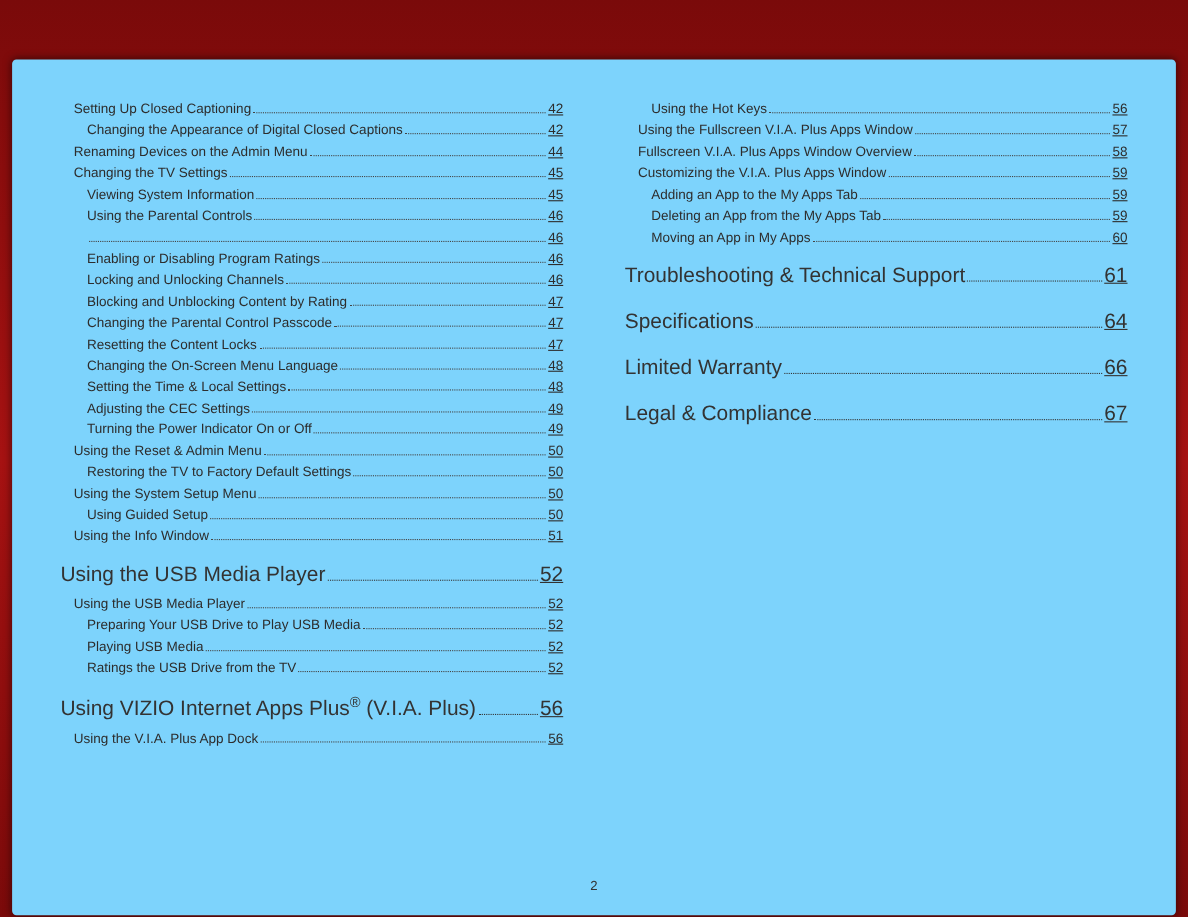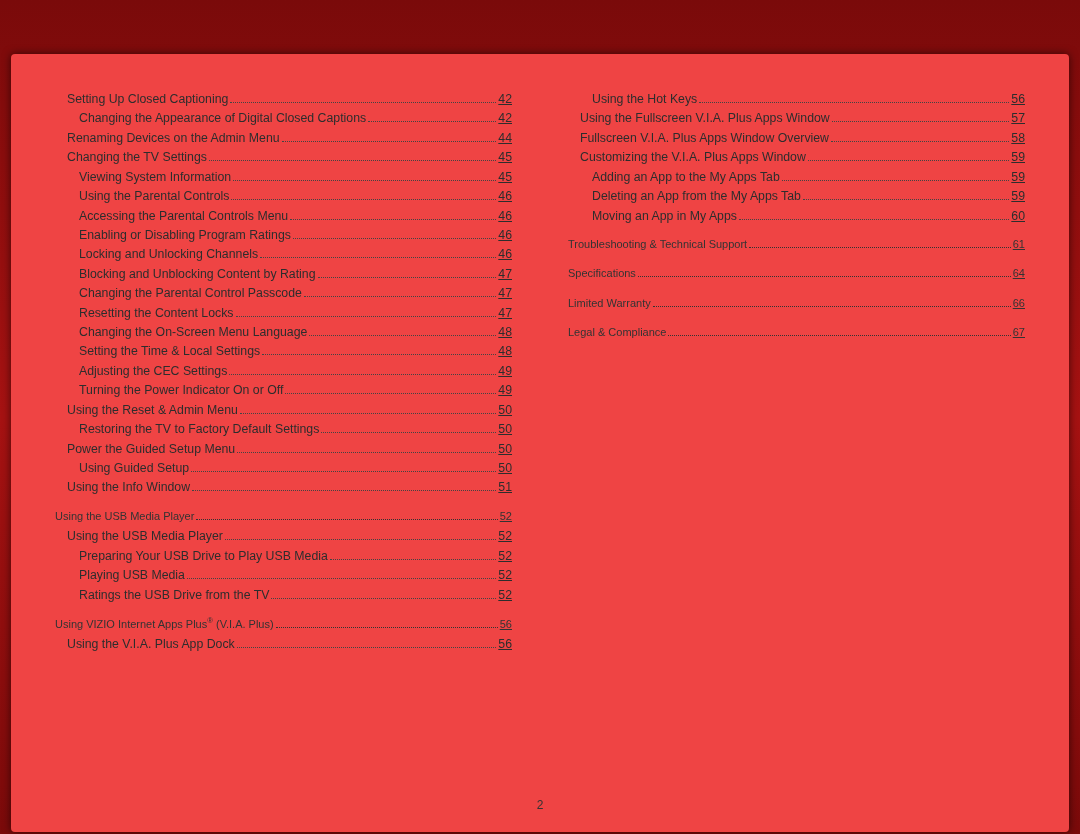--- a/index.html
+++ b/index.html
@@ -10,21 +10,21 @@
     width: 1080px;
     height: 834px;
     overflow: hidden;
   }
   .page {
     position: absolute;
     left: 11px;
     right: 11px;
     top: 54px;
     bottom: 2px;
-    background: #ef4444;
+    background: #7dd3fc;
     border-radius: 4px;
     box-shadow: 0 0 8px rgba(0,0,0,0.6);
     padding: 36px 44px 16px 44px;
     box-sizing: border-box;
   }
   .cols {
     display: flex;
     gap: 56px;
     height: calc(100% - 24px);
   }
@@ -36,21 +36,21 @@
   .toc-row {
     display: flex;
     align-items: baseline;
     color: #2d2d2d;
     font-size: 12.3px;
     line-height: 1.58;
     white-space: nowrap;
   }
   .toc-row.section {
     color: #333;
-    font-size: 11px;
+    font-size: 19px;
     margin-top: 10px;
     margin-bottom: 2px;
   }
   .ind1 { padding-left: 12px; }
   .ind2 { padding-left: 24px; }
   .label { flex: 0 0 auto; }
   .dots {
     flex: 1 1 auto;
     border-bottom: 1.5px dotted #444;
     margin: 0 2px 3px 2px;
@@ -96,21 +96,20 @@
           <span class="label">Viewing System Information</span>
           <span class="dots"></span>
           <span class="pg">45</span>
         </div>
         <div class="toc-row ind2">
           <span class="label">Using the Parental Controls</span>
           <span class="dots"></span>
           <span class="pg">46</span>
         </div>
         <div class="toc-row ind2">
-          <span class="label">Accessing the Parental Controls Menu</span>
           <span class="dots"></span>
           <span class="pg">46</span>
         </div>
         <div class="toc-row ind2">
           <span class="label">Enabling or Disabling Program Ratings</span>
           <span class="dots"></span>
           <span class="pg">46</span>
         </div>
         <div class="toc-row ind2">
           <span class="label">Locking and Unlocking Channels</span>
@@ -156,21 +155,21 @@
           <span class="label">Using the Reset &amp; Admin Menu</span>
           <span class="dots"></span>
           <span class="pg">50</span>
         </div>
         <div class="toc-row ind2">
           <span class="label">Restoring the TV to Factory Default Settings</span>
           <span class="dots"></span>
           <span class="pg">50</span>
         </div>
         <div class="toc-row ind1">
-          <span class="label">Power the Guided Setup Menu</span>
+          <span class="label">Using the System Setup Menu</span>
           <span class="dots"></span>
           <span class="pg">50</span>
         </div>
         <div class="toc-row ind2">
           <span class="label">Using Guided Setup</span>
           <span class="dots"></span>
           <span class="pg">50</span>
         </div>
         <div class="toc-row ind1">
           <span class="label">Using the Info Window</span>

